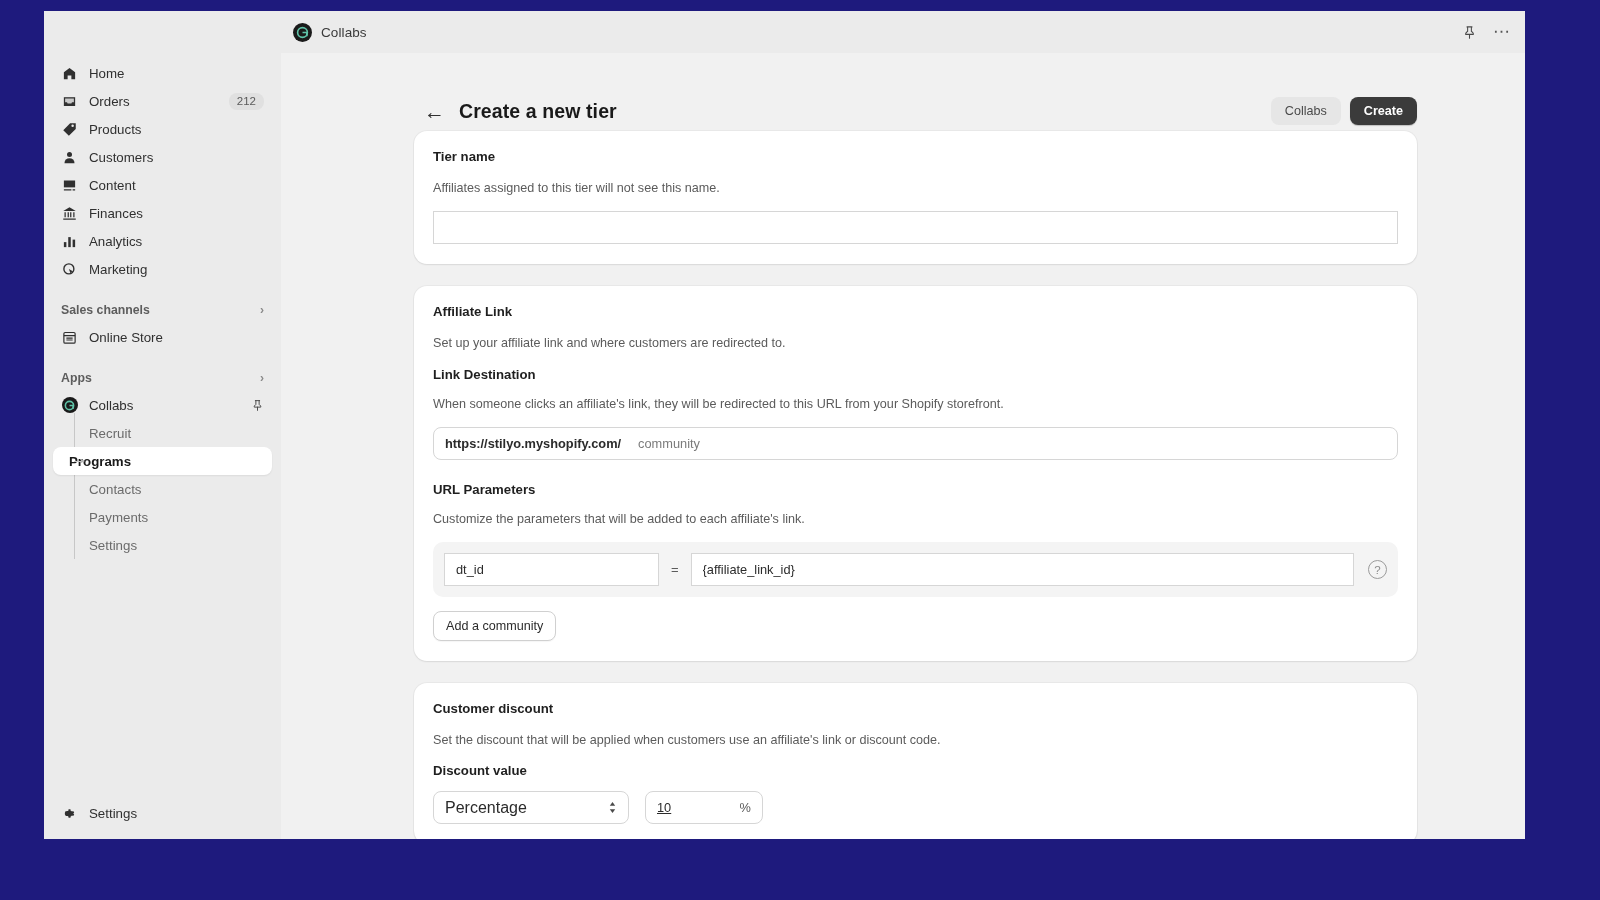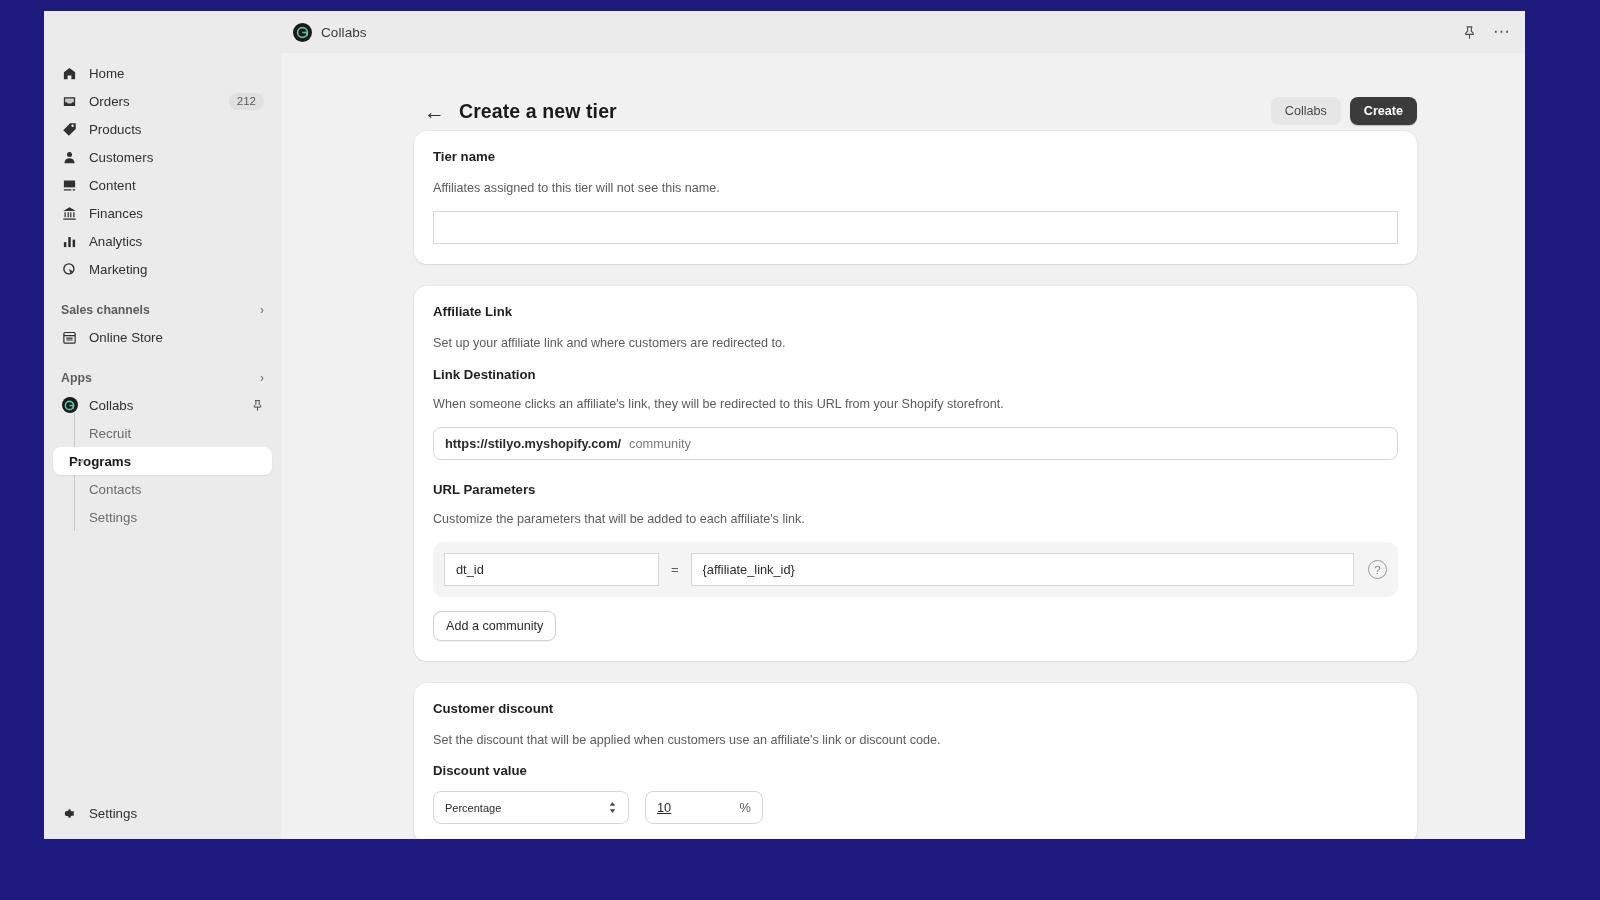--- a/index.html
+++ b/index.html
@@ -145,21 +145,21 @@
   .input {
     width: 100%; height: 33px;
     border: 1px solid #d6d6d6; border-radius: 0;
     background: #fff; font-size: 12.8px; color: #2b2b2b;
     padding: 0 11px; font-family: inherit;
   }
   .input-prefixed {
     display: flex; align-items: center;
     width: 100%; height: 33px;
     border: 1px solid #d6d6d6; border-radius: 8px;
-    background: #fff; padding: 0 11px; gap: 8px;
+    background: #fff; padding: 0 11px; gap: 17px;
   }
   .prefix { font-size: 12.8px; color: #2b2b2b; font-weight: bold; white-space: nowrap; }
   .prefix-val { font-size: 12.8px; color: #7b7b7b; }
 
   .param-panel {
     background: #f4f4f4; border-radius: 10px;
     padding: 11px 11px; margin-bottom: 14px;
     display: flex; align-items: center; gap: 12px;
   }
   .param-key { width: 215px; flex: 0 0 215px; }
@@ -178,21 +178,21 @@
     cursor: pointer; font-family: inherit;
     box-shadow: 0 1px 1px rgba(0,0,0,.04);
   }
 
   .discount-row { display: flex; gap: 16px; align-items: center; }
   .select-wrap {
     position: relative; width: 196px; flex: 0 0 196px;
     height: 33px; border: 1px solid #d6d6d6; border-radius: 8px;
     background: #fff; display: flex; align-items: center; padding: 0 11px;
   }
-  .select-val { font-size: 11px; color: #2b2b2b; }
+  .select-val { font-size: 16px; color: #2b2b2b; }
   .stepper {
     margin-left: auto; display: flex; flex-direction: column;
     line-height: 6px; color: #4a4a4a; font-size: 9px;
   }
   .num-wrap {
     position: relative; width: 118px; flex: 0 0 118px;
     height: 33px; border: 1px solid #d6d6d6; border-radius: 8px;
     background: #fff; display: flex; align-items: center; padding: 0 11px;
   }
   .num-val { font-size: 12.8px; color: #2b2b2b; text-decoration: underline; }
@@ -350,20 +350,23 @@
           <div class="sub-item">
             <span>Recruit</span>
           </div>
           <div class="sub-item active">
             <span>Programs</span>
           </div>
           <div class="sub-item">
             <span>Contacts</span>
           </div>
           <div class="sub-item">
+            <span>Payments</span>
+          </div>
+          <div class="sub-item">
             <span>Settings</span>
           </div>
         </div>
 
         <div class="sidebar-spacer"></div>
 
         <div class="sidebar-bottom">
           <div class="nav-item">
             <span class="ico">
               <svg width="15" height="15" viewBox="0 0 24 24" fill="currentColor">

